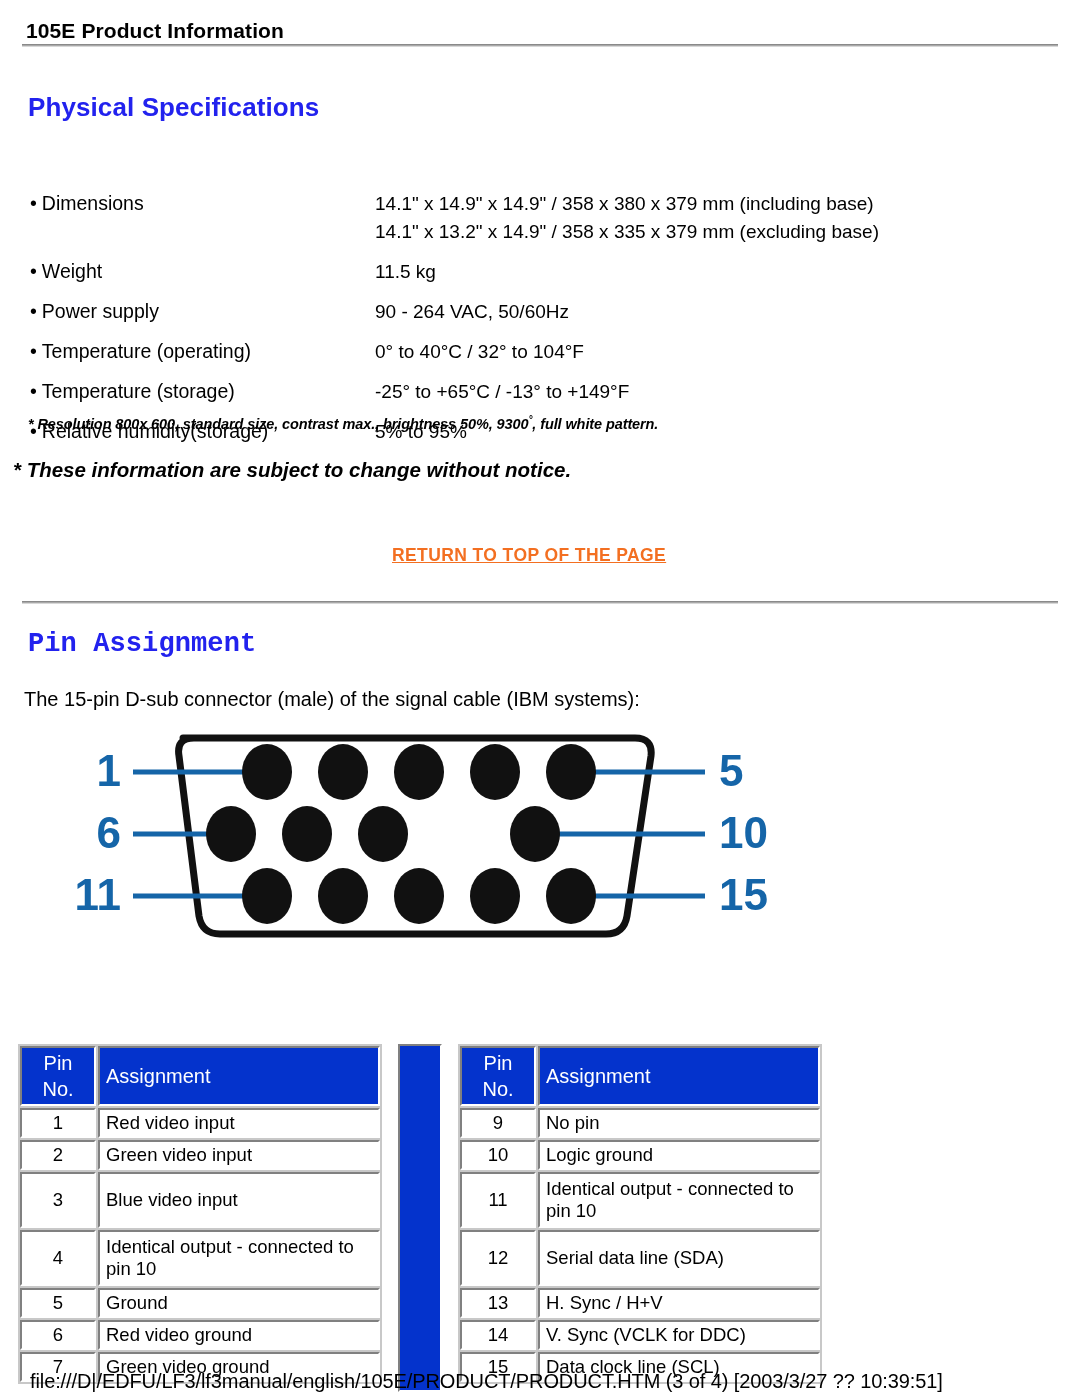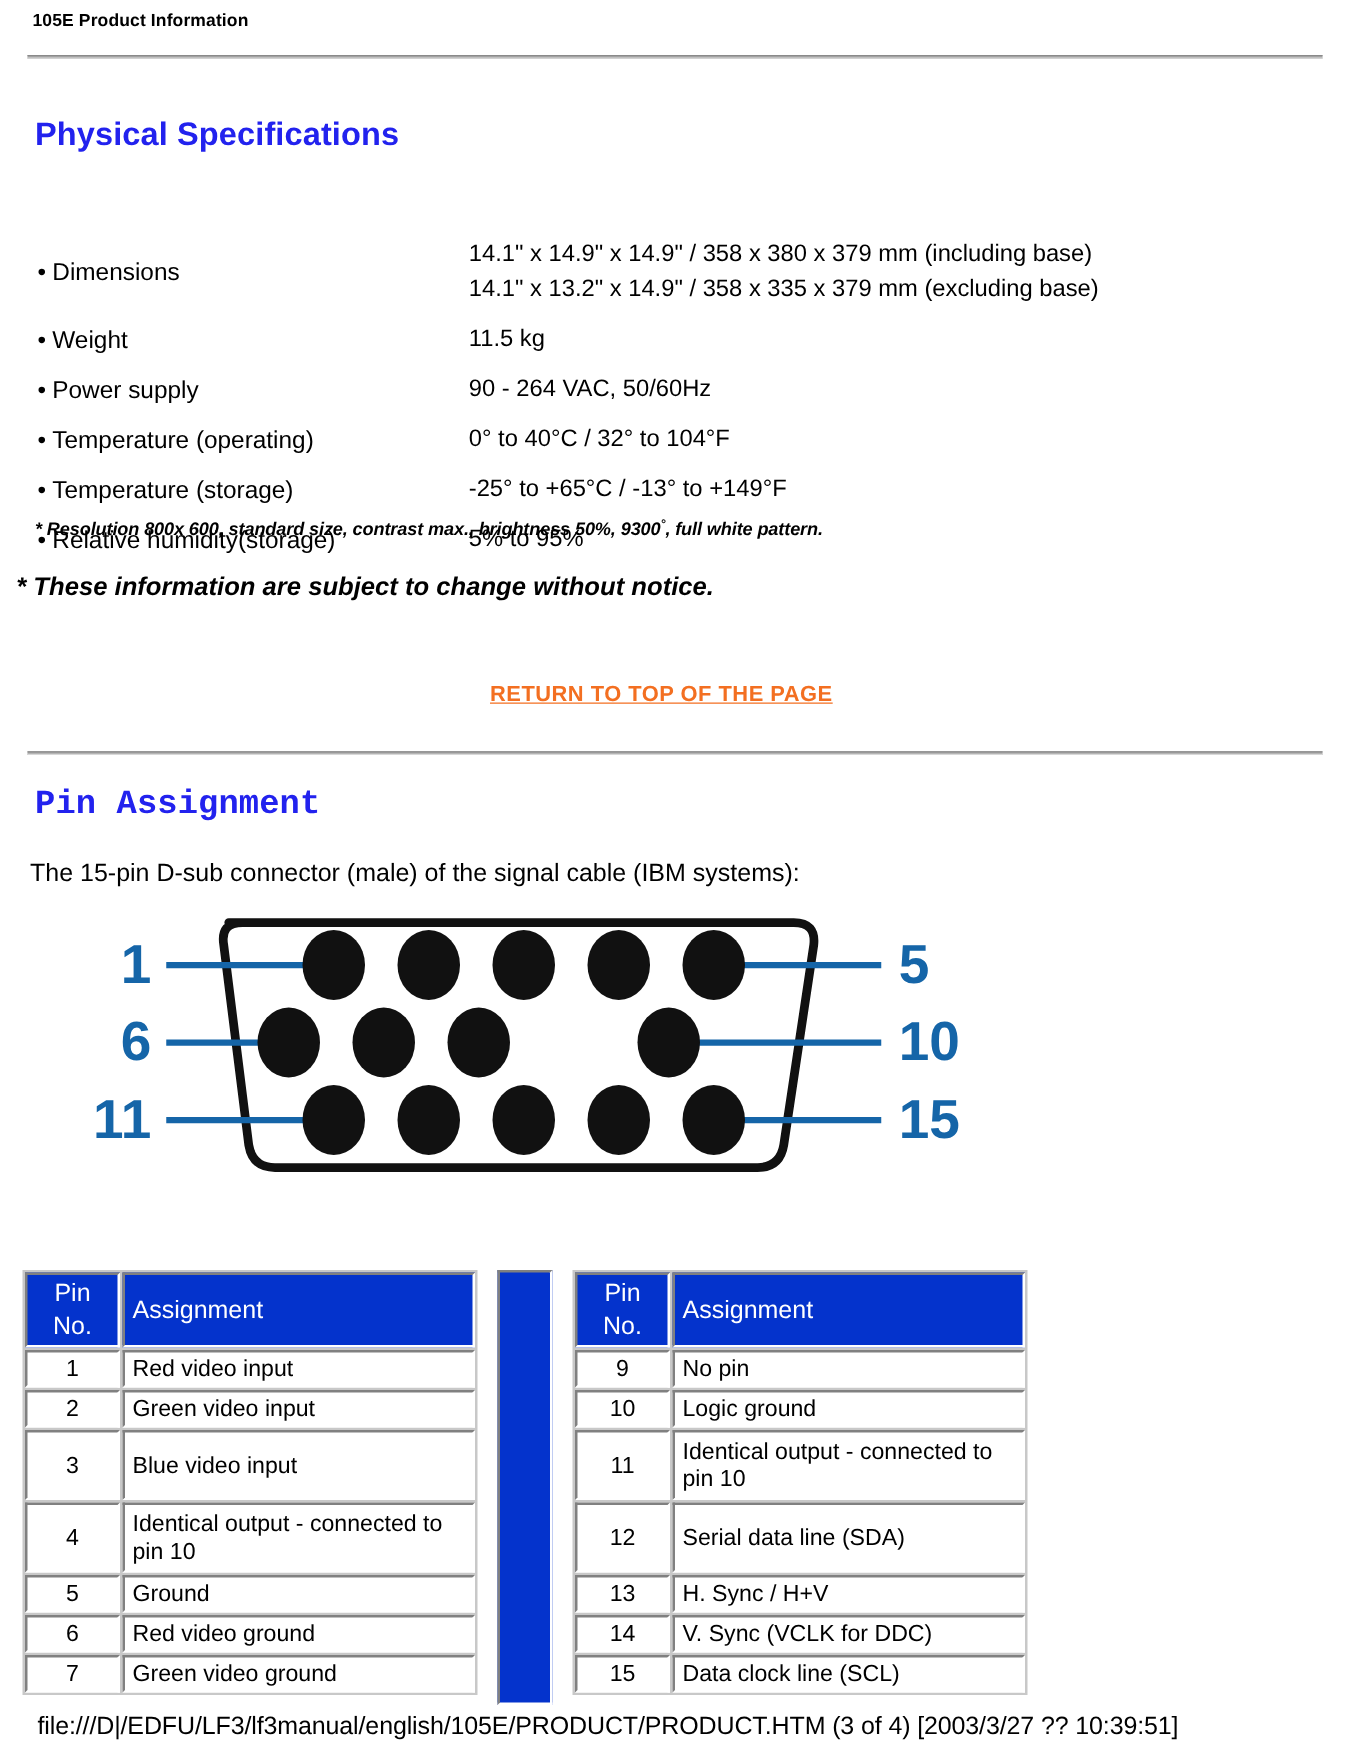--- a/index.html
+++ b/index.html
@@ -21,22 +21,22 @@
     position: relative;
     width: 1080px;
     height: 1397px;
     box-sizing: border-box;
   }
 
   
   .doc-header {
     position: absolute;
     left: 26px;
-    top: 8px;
-    font-size: 14px;
+    top: 19px;
+    font-size: 21px;
     font-weight: bold;
     letter-spacing: 0.1px;
     color: #000;
   }
 
   .rule {
     position: absolute;
     left: 22px;
     width: 1036px;
     height: 3px;
@@ -68,21 +68,21 @@
 
   
   .spec-list {
     position: absolute;
     left: 30px;
     top: 190px;
     width: 960px;
   }
   .spec-row {
     display: flex;
-    align-items: center;
+    align-items: flex-start;
     margin-bottom: 12px;
   }
   .spec-row.multi { margin-bottom: 12px; }
   .spec-label {
     width: 345px;
     flex: 0 0 345px;
     font-size: 19.5px;
     line-height: 26px;
     white-space: nowrap;
   }
@@ -144,21 +144,21 @@
     top: 726px;
     width: 720px;
     height: 245px;
   }
   .connector-wrap svg { display: block; }
 
   
   .tables-area {
     position: absolute;
     left: 18px;
-    top: 1016px;
+    top: 1044px;
     width: 810px;
     height: 350px;
     padding-left: 45px;
   }
   .pin-table {
     position: absolute;
     top: 0;
     border-collapse: separate;
     border-spacing: 2px;
     background: #c8c8c8;

